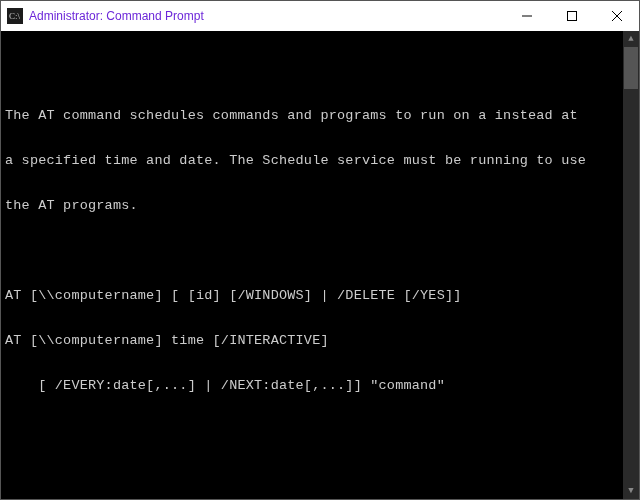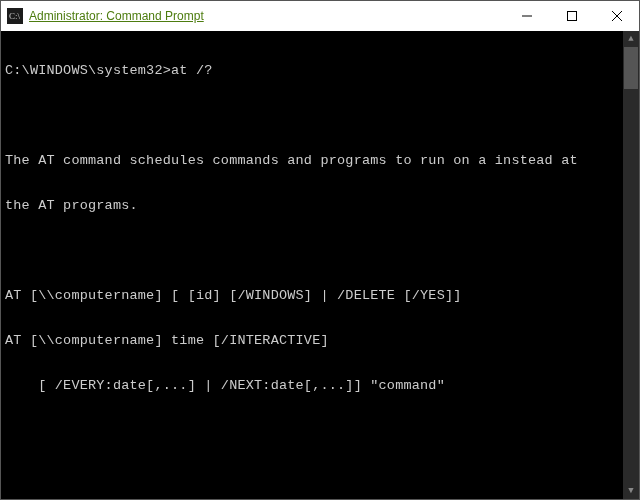--- a/index.html
+++ b/index.html
@@ -30,23 +30,22 @@
       width: 16px;
       height: 16px;
       margin-left: 6px;
       margin-right: 6px;
       display: inline-flex;
       align-items: center;
       justify-content: center;
     }
     .titlebar .title {
       font-size: 12px;
-      color: #4d7c0f;
+      color: #6d28d9;
       flex: 1;
-      text-decoration: underline;
     }
     .winbtn {
       width: 45px;
       height: 30px;
       display: flex;
       align-items: center;
       justify-content: center;
       cursor: default;
     }
     .winbtn svg { width: 10px; height: 10px; }
@@ -119,23 +118,23 @@
     </div>
     <div class="winbtn close">
       <svg viewBox="0 0 10 10">
           <line x1="0" y1="0" x2="10" y2="10" stroke="#000" stroke-width="1"></line>
           <line x1="10" y1="0" x2="0" y2="10" stroke="#000" stroke-width="1"></line>
         </svg>
     </div>
   </div>
 
   <div class="terminal">
-    <div class="term-row"><span>C:\WINDOWS\system32&gt;</span><span>at /?</span></div>
     <div class="term-row"> </div>
     <div class="term-row">The AT command schedules commands and programs to run on a instead at</div>
+    <div class="term-row">a specified time and date. The Schedule service must be running to use</div>
     <div class="term-row">the AT programs.</div>
     <div class="term-row"> </div>
     <div class="term-row">AT [\\computername] [ [id] [/WINDOWS] | /DELETE [/YES]]</div>
     <div class="term-row">AT [\\computername] time [/INTERACTIVE]</div>
     <div class="term-row">    [ /EVERY:date[,...] | /NEXT:date[,...]] "command"</div>
     
 
     
     
     

